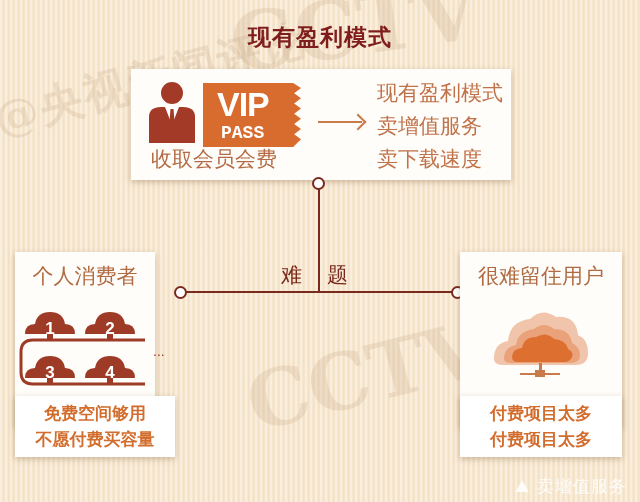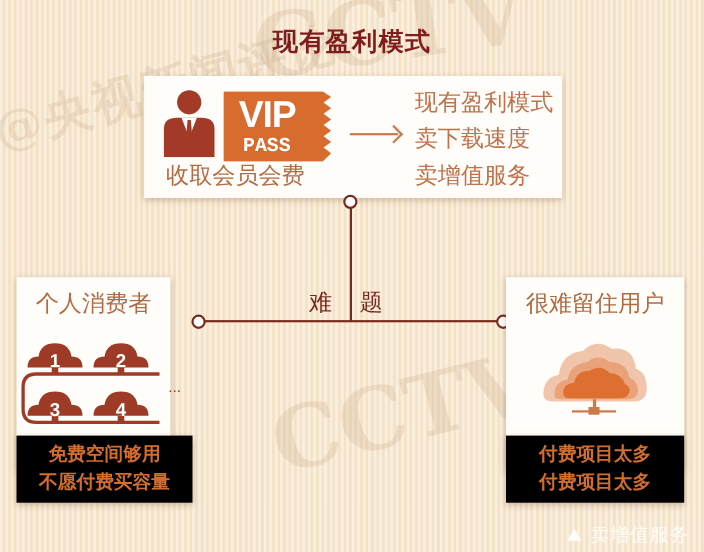--- a/index.html
+++ b/index.html
@@ -24,21 +24,21 @@
   .arrow:after{content:"";position:absolute;right:-2px;top:-5px;width:10px;height:10px;border-top:2px solid #c97a4a;border-right:2px solid #c97a4a;transform:rotate(45deg);}
   .sell{position:absolute;left:246px;top:8px;font-size:21px;line-height:33px;color:#c0724a;}
   .sell div{height:33px;}
   .dot{position:absolute;width:9px;height:9px;border:2px solid #7a2a1d;border-radius:50%;background:#fff;}
   .vline{position:absolute;left:318px;top:188px;width:2px;height:104px;background:#7a2a1d;}
   .hline{position:absolute;left:184px;top:291px;width:270px;height:2px;background:#7a2a1d;}
   .nan{position:absolute;top:261px;font-size:21px;color:#7a2a1d;}
   .leftbox{left:15px;top:252px;width:140px;height:175px;}
   .rightbox{left:460px;top:252px;width:162px;height:175px;}
   .boxtitle{position:absolute;left:0;width:100%;top:10px;text-align:center;font-size:21px;color:#b06b43;}
-  .foot{position:absolute;left:15px;width:160px;top:396px;height:61px;background:#000000;box-shadow:0 2px 6px rgba(120,80,40,0.35);}
+  .foot{position:absolute;left:15px;width:160px;top:396px;height:61px;background:#ffffff;box-shadow:0 2px 6px rgba(120,80,40,0.35);}
   .foot.r{left:460px;width:162px;}
   .foot div{text-align:center;font-size:17px;font-weight:bold;color:#d36d2d;line-height:26px;}
   .foot .l1{padding-top:4px;}
   .clouds{position:absolute;left:0;top:52px;width:160px;height:92px;}
   .cloudR{position:absolute;left:30px;top:55px;width:100px;height:80px;}
   .brand{position:absolute;left:515px;top:475px;font-size:17px;color:rgba(255,255,255,0.85);letter-spacing:1px;}
   .brand span{display:inline-block;}
 </style>
 </head>
 <body>
@@ -57,22 +57,22 @@
     <path d="M23.5 28 L26.5 28 L27.5 40 L25 46 L22.5 40 Z" fill="#a33a28"></path>
   </svg>
   <div class="ticket">
     <div class="vip">VIP</div>
     <div class="pass">PASS</div>
   </div>
   <div class="fee">收取会员会费</div>
   <div class="arrow"></div>
   <div class="sell">
     <div>现有盈利模式</div>
+    <div>卖增值服务</div>
     <div>卖下载速度</div>
-    <div>卖增值服务</div>
   </div>
 </div>
 
 <div class="vline"></div>
 <div class="hline"></div>
 <div class="dot" style="left:312px;top:177px;"></div>
 <div class="dot" style="left:174px;top:286px;"></div>
 <div class="dot" style="left:451px;top:286px;"></div>
 <div class="nan" style="left:281px;">难</div>
 <div class="nan" style="left:327px;">题</div>

